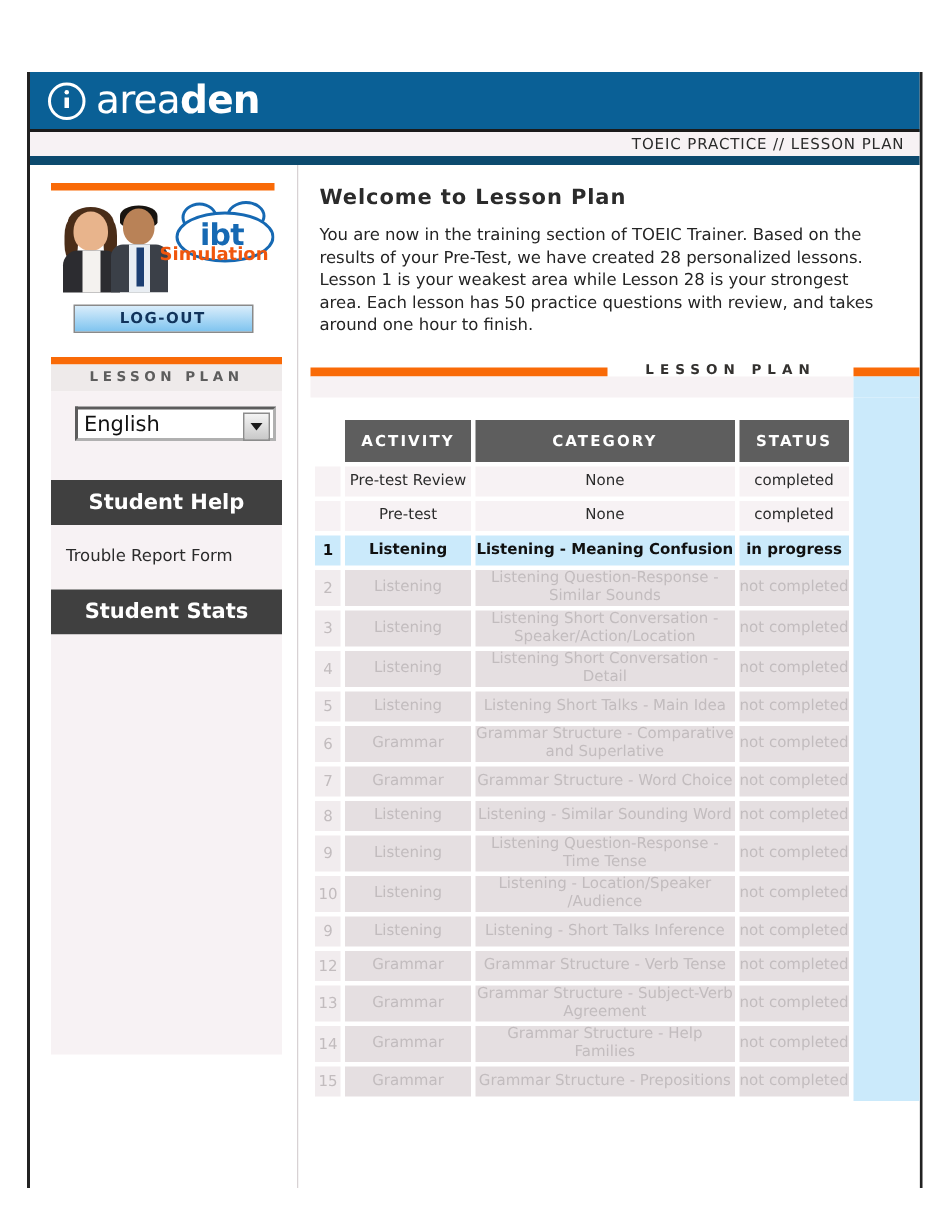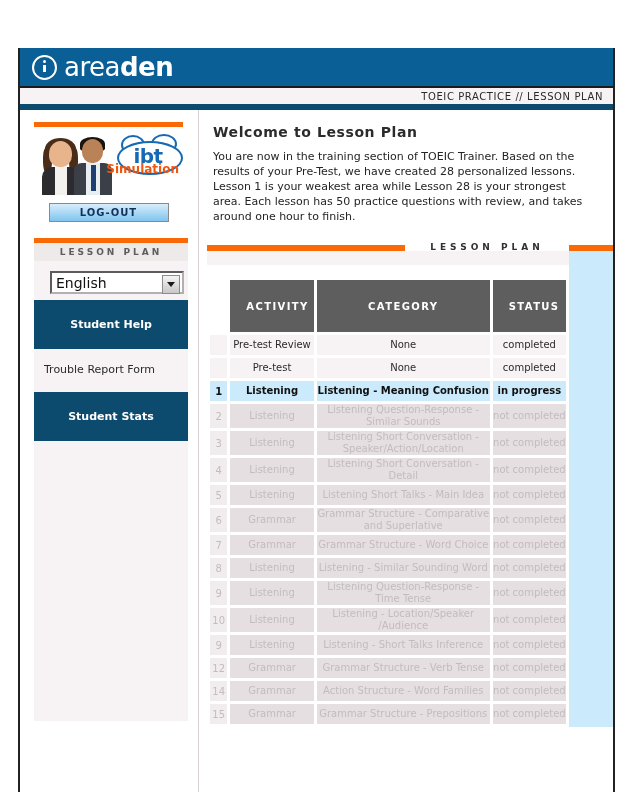--- a/index.html
+++ b/index.html
@@ -257,21 +257,21 @@
     background: #eeeaea;
     color: #5d5d5d;
     font-size: 9px;
     font-weight: bold;
     letter-spacing: 3px;
     text-align: center;
     padding: 4px 0 4px 0;
     margin: 0 10px 0 14px;
   }
   .select-wrap {
-    padding: 10px 10px 6px 16px;
+    padding: 10px 10px 26px 16px;
     background: #f7f2f4;
     margin: 0 10px 0 14px;
   }
   .lang-select {
     width: 134px;
     height: 23px;
     border: 2px inset #b0b0b0;
     background: #ffffff;
     display: flex;
     align-items: center;
@@ -290,26 +290,26 @@
     border: 1px solid #8c8c8c;
     display: flex; align-items: center; justify-content: center;
   }
   .arrow-down {
     width: 0; height: 0;
     border-left: 4px solid transparent;
     border-right: 4px solid transparent;
     border-top: 5px solid #1a1a1a;
   }
   .sect-head {
-    background: #0c4a6e;
+    background: #404040;
     color: #ffffff;
-    font-size: 11px;
+    font-size: 14px;
     font-weight: bold;
     text-align: center;
-    padding: 18px 0;
+    padding: 7px 0;
     margin: 0 10px 0 14px;
   }
   .sect-body {
     background: #f7f2f4;
     margin: 0 10px 0 14px;
     padding: 14px 0 16px 10px;
     font-size: 11px;
     color: #2b2b2b;
   }
   .sect-body a { color: #2b2b2b; text-decoration: none; cursor: pointer; }
@@ -397,21 +397,21 @@
   .col-stat  { width: 72px; }
 
   th.hcell {
     background: #5e5e5e;
     color: #ffffff;
     font-size: 10px;
     font-weight: bold;
     letter-spacing: 1.4px;
     text-align: center;
     height: 20px;
-    padding: 16px;
+    padding: 4px;
   }
   th.hblank { background: transparent; }
 
   td.cell {
     background: #f7f2f4;
     color: #2b2b2b;
     font-size: 10px;
     text-align: center;
     height: 20px;
     vertical-align: middle;
@@ -627,23 +627,29 @@
                   <td class="cell two-line">Listening - Short Talks Inference</td>
                   <td class="cell">not completed</td>
                 </tr>
                 <tr class="r-locked">
                   <td class="numcell">12</td>
                   <td class="cell">Grammar</td>
                   <td class="cell two-line">Grammar Structure - Verb Tense</td>
                   <td class="cell">not completed</td>
                 </tr>
                 <tr class="r-locked">
+                  <td class="numcell">13</td>
+                  <td class="cell">Grammar</td>
+                  <td class="cell two-line">Grammar Structure - Subject-Verb Agreement</td>
+                  <td class="cell">not completed</td>
+                </tr>
+                <tr class="r-locked">
                   <td class="numcell">14</td>
                   <td class="cell">Grammar</td>
-                  <td class="cell two-line">Action Structure - Word Families</td>
+                  <td class="cell two-line">Grammar Structure - Help Families</td>
                   <td class="cell">not completed</td>
                 </tr>
                 <tr class="r-locked">
                   <td class="numcell">15</td>
                   <td class="cell">Grammar</td>
                   <td class="cell two-line">Grammar Structure - Prepositions</td>
                   <td class="cell">not completed</td>
                 </tr>
               </tbody>
           </table>

